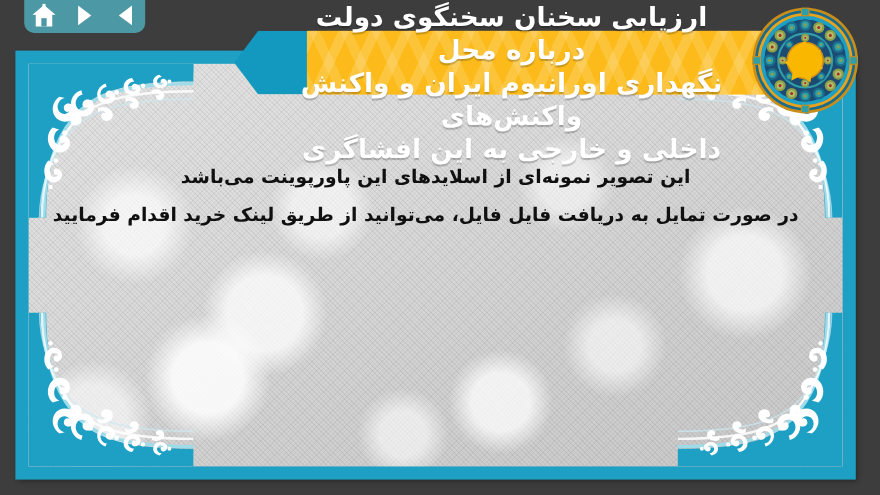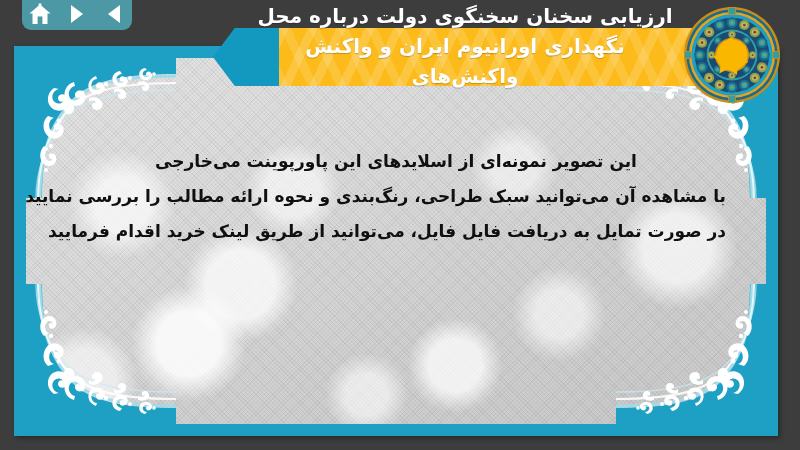--- a/index.html
+++ b/index.html
@@ -92,21 +92,21 @@
         rgba(255,255,255,0) 9px,
         rgba(255,255,255,0) 26px);
   }
   #banner-title {
     position: absolute;
     left: 250px;
     top: 1px;
     width: 430px;
     text-align: center;
     color: #ffffff;
-    font-size: 20px;
+    font-size: 24px;
     line-height: 30px;
     font-weight: 700;
     direction: rtl;
     z-index: 33;
     text-shadow: 0 1px 1px rgba(0,0,0,.22);
     letter-spacing: -0.2px;
   }
 
   
   #medallion {
@@ -213,20 +213,21 @@
       </svg>
     </button>
   </div>
 
   <div id="banner-wrap">
     <div id="banner-arrow"></div>
     <div id="banner-strip"></div>
     <div id="banner-title">
       <div>ارزیابی سخنان سخنگوی دولت درباره محل</div>
       <div>نگهداری اورانیوم ایران و واکنش واکنش‌های</div>
+      <div>داخلی و خارجی به این افشاگری</div>
     </div>
 
     <svg id="medallion" viewBox="0 0 100 100">
       <defs>
         <g id="petal-a">
           <circle cx="0" cy="0" r="5.6" fill="#1b6b8c"></circle>
           <circle cx="0" cy="0" r="3.4" fill="#2f9ea6"></circle>
           <circle cx="0" cy="0" r="1.5" fill="#8e9f4a"></circle>
         </g>
         <g id="petal-b">
@@ -393,21 +394,20 @@
           <circle cx="25" cy="88" r="2.2"></circle>
           <circle cx="20" cy="112" r="2"></circle>
           <path d="M63 40 C68 38 74 40 76 44 C78 48 75 52 71 52 C68 52 66 50 66 47 C66 45 68 44 70 45 C69 42 65 42 63 44 Z"></path>
           <path d="M88 31 C93 29 98 31 100 35 C101 38 99 41 96 41 C93 41 92 39 92 37 C92 36 94 35 95 36 C94 33 90 33 88 35 Z"></path>
           <path d="M112 24 C117 22 121 24 123 27 C124 30 122 33 119 33 C117 33 115 31 116 29 C116 28 118 28 119 29 C118 26 114 26 112 28 Z"></path>
           <path d="M36 45 C41 43 46 45 48 49 C49 53 46 56 43 56 C40 56 38 54 38 51 C38 49 40 48 42 49 C41 46 38 46 36 48 Z"></path>
         </g>
       </svg>
 
       <div id="body-text">
-        <div class="body-line">این تصویر نمونه‌ای از اسلایدهای این پاورپوینت می‌خارجی</div>
-        <div class="body-line">با مشاهده آن می‌توانید سبک طراحی، رنگ‌بندی و نحوه ارائه مطالب را بررسی نمایید</div>
+        <div class="body-line">این تصویر نمونه‌ای از اسلایدهای این پاورپوینت می‌باشد</div>
         <div class="body-line">در صورت تمایل به دریافت فایل فایل، می‌توانید از طریق لینک خرید اقدام فرمایید</div>
       </div>
 
     </div>
   </div>
 
 </div>
 
 </body></html>

